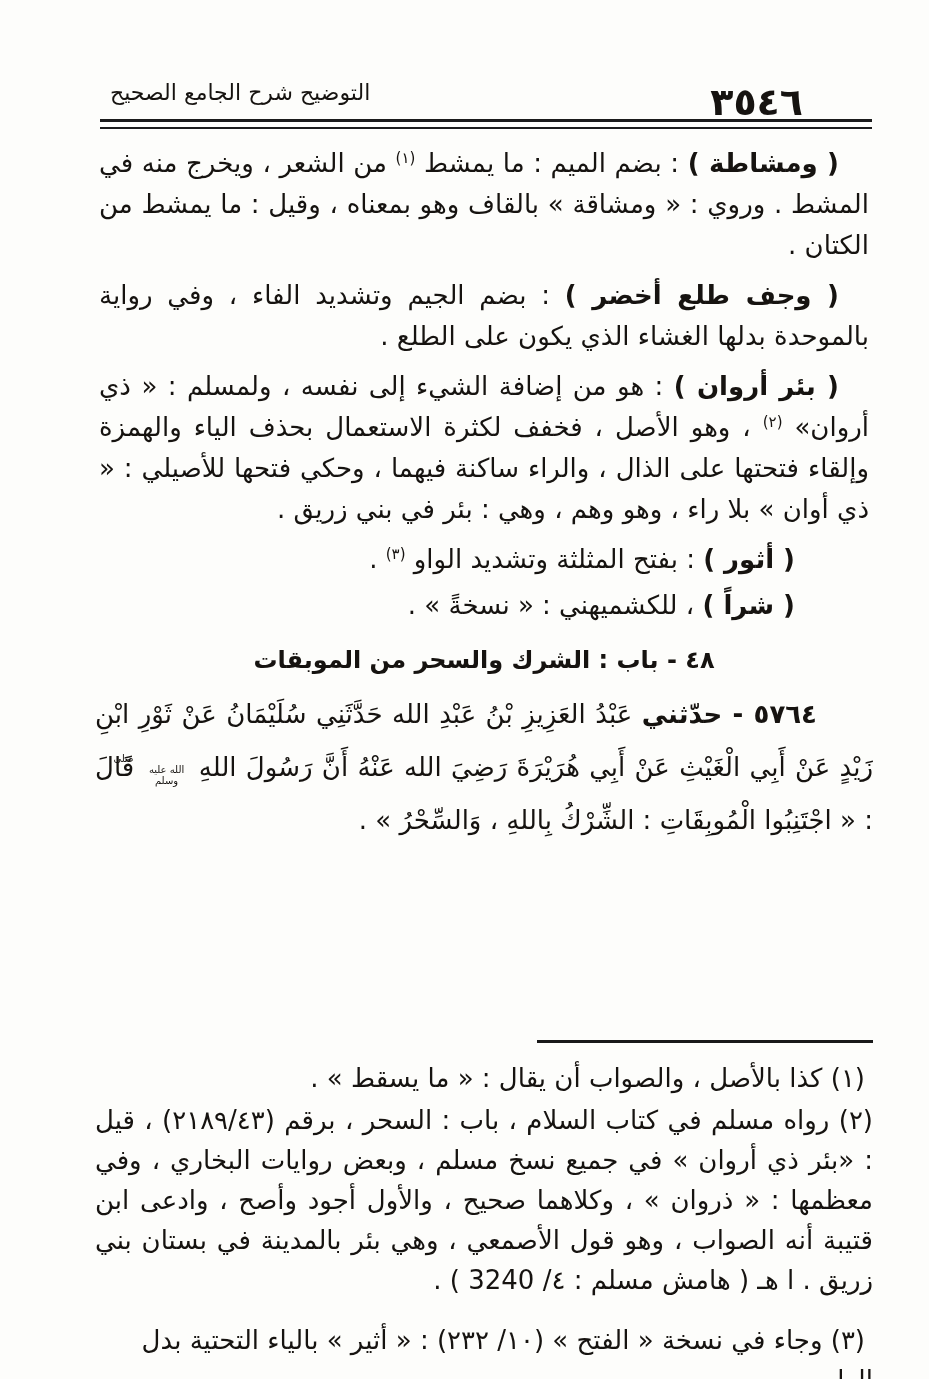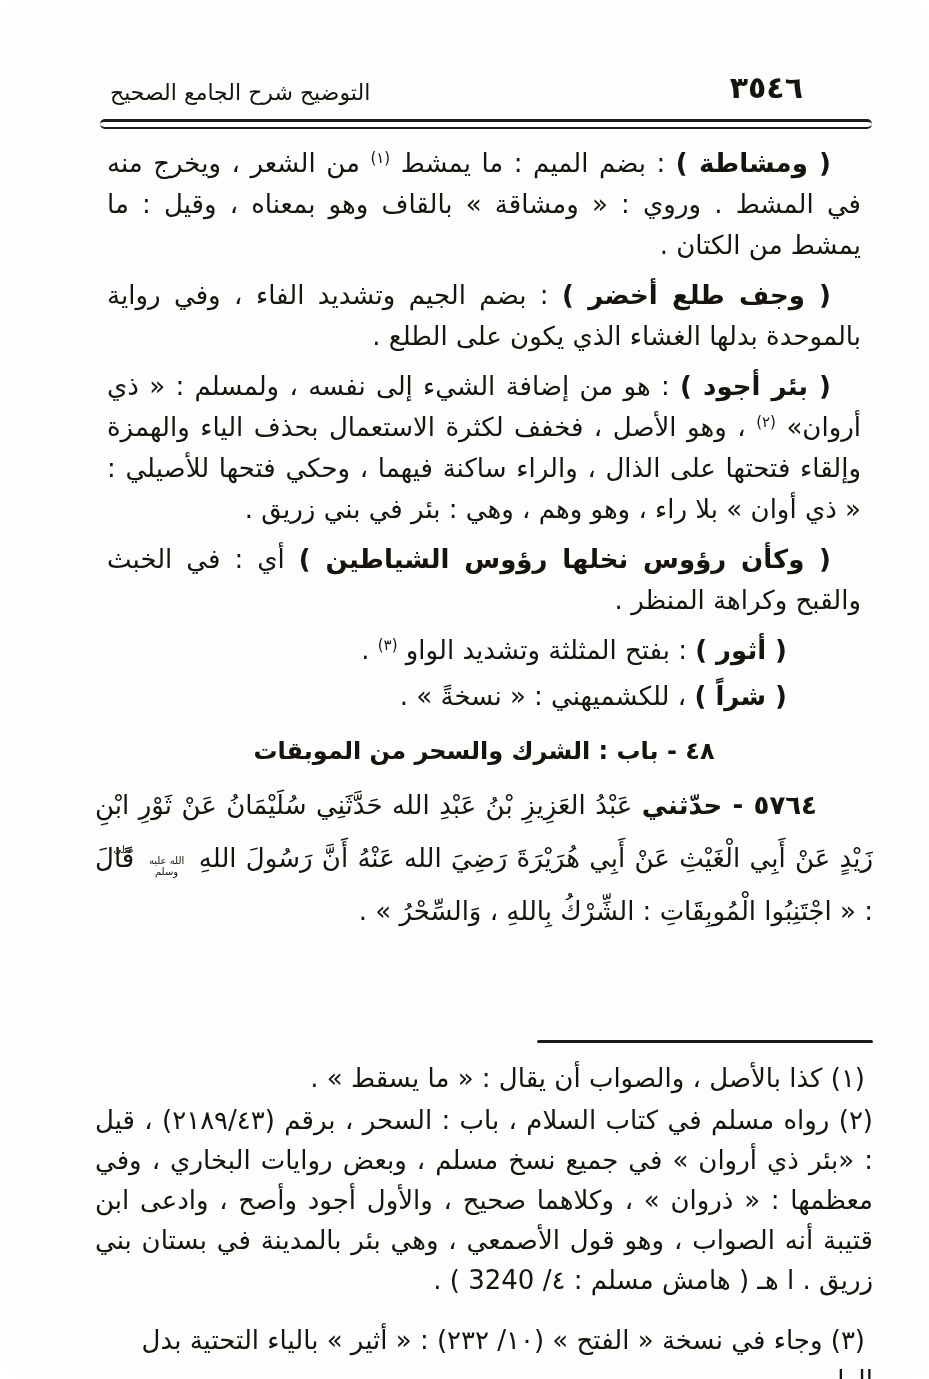--- a/index.html
+++ b/index.html
@@ -1,15 +1,15 @@
 <!DOCTYPE html>
 <html lang="ar" dir="rtl"><head>
 <meta charset="utf-8">
 <style>
-  * { box-sizing: border-box; border-radius: 26px; }
+  * { box-sizing: border-box; }
   html, body { margin: 0; padding: 0; }
   body { width: 929px; background: #ffffff; }
 
   .page {
     position: relative;
     width: 929px;
     height: 1379px;
     background: #fdfdfb;
     color: #161310;
     direction: rtl;
@@ -20,23 +20,23 @@
   
   .running-title {
     position: absolute;
     top: 80px;
     left: 110px;
     font-size: 22px;
     white-space: nowrap;
   }
   .page-number {
     position: absolute;
-    top: 70px;
+    top: 80px;
     right: 126px;
-    font-size: 30px;
+    font-size: 38px;
     font-weight: bold;
     letter-spacing: 3px;
   }
   .header-rule {
     position: absolute;
     top: 119px;
     left: 100px;
     width: 772px;
     height: 10px;
     border-top: 3px solid #1b1b1b;
@@ -44,21 +44,21 @@
   }
 
   
   main {
     position: absolute;
     top: 143px;
     right: 56px;
     left: 95px;
   }
   .para {
-    margin: 0 12px 9px;
+    margin: 0 4px 9px;
     font-size: 26px;
     line-height: 41px;
     text-align: justify;
     text-indent: 30px;
   }
   .para.short {
     text-align: right;
     text-indent: 74px;
     margin-bottom: 5px;
   }
@@ -125,24 +125,23 @@
   <div class="running-title">التوضيح شرح الجامع الصحيح</div>
   <div class="page-number">٣٥٤٦</div>
   <div class="header-rule"></div>
 
   <main>
 
     <p class="para"><span class="lead">( ومشاطة )</span><span> : بضم الميم : ما يمشط </span><sup class="fnref">(١)</sup><span> من الشعر ، ويخرج منه في المشط . وروي : « ومشاقة » بالقاف وهو بمعناه ، وقيل : ما يمشط من الكتان .</span></p>
 
     <p class="para"><span class="lead">( وجف طلع أخضر )</span><span> : بضم الجيم وتشديد الفاء ، وفي رواية بالموحدة بدلها الغشاء الذي يكون على الطلع .</span></p>
 
-    <p class="para"><span class="lead">( بئر أجود )</span><span> : هو من إضافة الشيء إلى نفسه ، ولمسلم : « ذي أروان» </span><sup class="fnref">(٢)</sup><span> ، وهو الأصل ، فخفف لكثرة الاستعمال بحذف الياء والهمزة وإلقاء فتحتها على الذال ، والراء ساكنة فيهما ، وحكي فتحها للأصيلي : « ذي أوان » بلا راء ، وهو وهم ، وهي : بئر في بني زريق .</span></p>
+    <p class="para"><span class="lead">( بئر أروان )</span><span> : هو من إضافة الشيء إلى نفسه ، ولمسلم : « ذي أروان» </span><sup class="fnref">(٢)</sup><span> ، وهو الأصل ، فخفف لكثرة الاستعمال بحذف الياء والهمزة وإلقاء فتحتها على الذال ، والراء ساكنة فيهما ، وحكي فتحها للأصيلي : « ذي أوان » بلا راء ، وهو وهم ، وهي : بئر في بني زريق .</span></p>
 
 
-    <p class="para"><span class="lead">( وكأن رؤوس نخلها رؤوس الشياطين )</span><span> أي : في الخبث والقبح وكراهة المنظر .</span></p>
 
     <p class="para short"><span class="lead">( أثور )</span><span> : بفتح المثلثة وتشديد الواو </span><sup class="fnref">(٣)</sup><span> .</span></p>
 
     <p class="para short"><span class="lead">( شراً )</span><span> ، للكشميهني : « نسخةً » .</span></p>
 
     <h2 class="bab-heading">٤٨ - باب : الشرك والسحر من الموبقات</h2>
 
     <p class="hadith"><span class="hnum">٥٧٦٤ - </span><span class="hlead">حدّثني</span><span> عَبْدُ العَزِيزِ بْنُ عَبْدِ الله حَدَّثَنِي سُلَيْمَانُ عَنْ ثَوْرِ ابْنِ زَيْدٍ عَنْ أَبِي الْغَيْثِ عَنْ أَبِي هُرَيْرَةَ رَضِيَ الله عَنْهُ أَنَّ رَسُولَ اللهِ </span><span class="saw-sigla">صلى الله عليه وسلم</span><span> قَالَ : « اجْتَنِبُوا الْمُوبِقَاتِ : الشِّرْكُ بِاللهِ ، وَالسِّحْرُ » .</span></p>
 
   </main>

